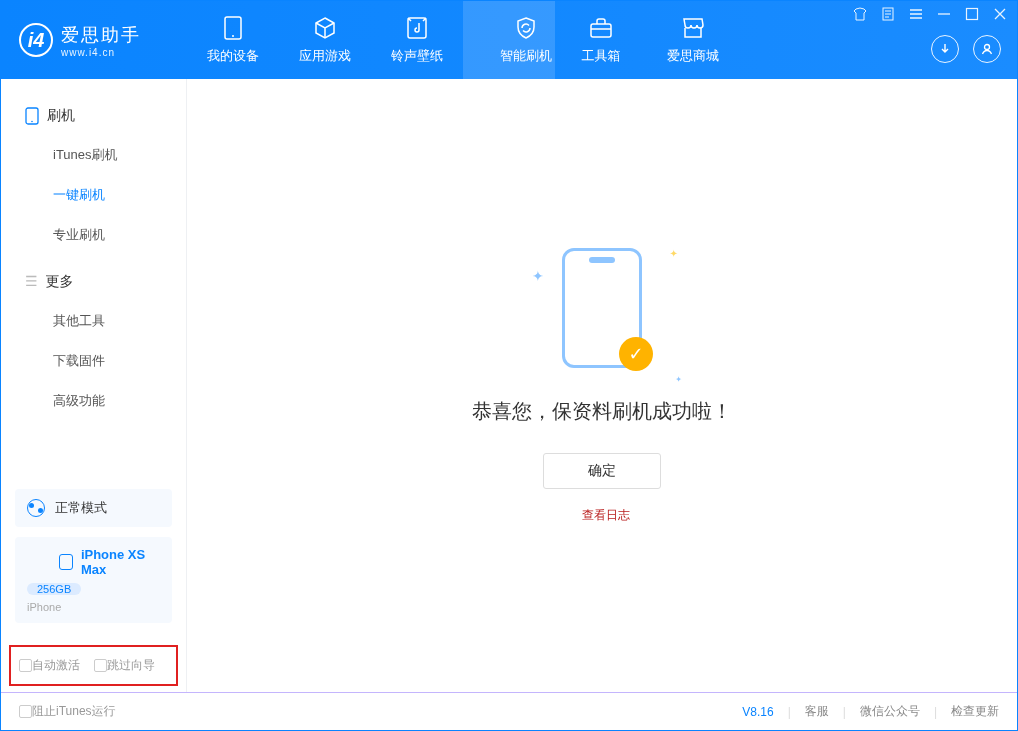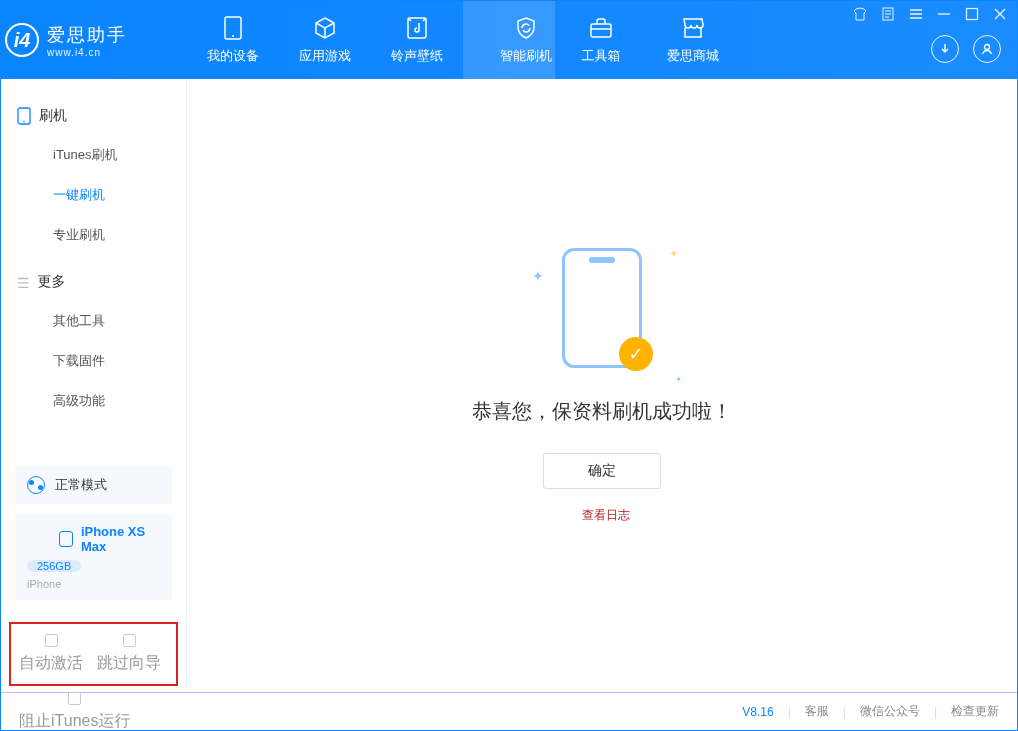--- a/index.html
+++ b/index.html
@@ -1,50 +1,50 @@
 <!DOCTYPE html>
 <html><head>
 <meta charset="utf-8">
 <style>
 * { margin: 0; padding: 0; box-sizing: border-box; font-family: "Microsoft YaHei", -apple-system, sans-serif; }
 body { background: #fff; width: 1018px; height: 731px; overflow: hidden; border: 1px solid #0a84ff; }
 .header { height: 78px; background: linear-gradient(to right, #0a84ff, #1a8cff); display: flex; align-items: center; color: #fff; position: relative; }
-.logo-area { display: flex; align-items: center; padding: 0 4px; width: 186px; }
+.logo-area { display: flex; align-items: center; padding: 0 18px; width: 186px; }
 .logo-circle { width: 34px; height: 34px; border: 2px solid #fff; border-radius: 50%; display: flex; align-items: center; justify-content: center; font-weight: bold; font-size: 20px; font-style: italic; }
 .logo-text { margin-left: 8px; }
 .logo-title { font-size: 18px; font-weight: 400; letter-spacing: 2px; }
 .logo-sub { font-size: 10px; opacity: .9; letter-spacing: 1px; }
 .nav { display: flex; height: 100%; }
 .nav-item { width: 92px; display: flex; flex-direction: column; align-items: center; justify-content: center; cursor: pointer; font-size: 13px; gap: 6px; }
 .nav-item.active { background: rgba(255,255,255,.15); padding-left: 34px; }
 .nav-icon { width: 26px; height: 26px; display: flex; align-items: center; justify-content: center; }
 .win-controls { position: absolute; right: 10px; top: 6px; display: flex; gap: 14px; align-items: center; }
 .win-btn { width: 14px; height: 14px; cursor: pointer; opacity: .9; }
 .header-right { position: absolute; right: 16px; bottom: 16px; display: flex; gap: 14px; }
 .circ-btn { width: 28px; height: 28px; border: 1.5px solid rgba(255,255,255,.9); border-radius: 50%; display: flex; align-items: center; justify-content: center; cursor: pointer; }
 .body { display: flex; height: 613px; }
 .sidebar { width: 186px; border-right: 1px solid #eef0f3; display: flex; flex-direction: column; }
 .side-scroll { flex: 1; padding-top: 18px; }
 .side-group { margin-bottom: 8px; }
-.side-group-title { display: flex; align-items: flex-end; gap: 8px; padding: 10px 16px; font-size: 14px; color: #333; }
+.side-group-title { display: flex; align-items: flex-start; gap: 8px; padding: 10px 24px; font-size: 14px; color: #333; }
 .side-sub { padding: 11px 20px 11px 52px; font-size: 13px; color: #555; cursor: pointer; }
 .side-sub.active { color: #0a84ff; }
 .side-info { padding: 0 14px 12px; }
 .mode-box, .device-box { background: #f5f9fe; border-radius: 4px; padding: 10px 12px; margin-bottom: 10px; display: flex; align-items: center; gap: 10px; font-size: 13px; color: #333; }
 .mode-icon { width: 18px; height: 18px; border: 1.5px solid #0a84ff; border-radius: 50%; position: relative; }
 .mode-icon::before, .mode-icon::after { content:""; position:absolute; border-radius:50%; }
 .mode-icon::before { width:5px; height:5px; background:#0a84ff; left:1px; top:3px; }
 .mode-icon::after { width:5px; height:5px; background:#0a84ff; right:1px; bottom:3px; }
 .device-box { flex-direction: column; align-items: flex-start; gap: 6px; }
 .device-row { display:flex; align-items:center; gap:8px;margin-left:32px; }
 .dev-icon { width:16px; height:16px; border:1.5px solid #0a84ff; border-radius:3px; }
 .storage-pill { background:#dcebff;color:#0a84ff;font-size:11px;padding:0 10px;border-radius:10px;}
 .device-sub { font-size:11px; color:#aaa; }
 .highlight-box { border: 2px solid #e02020; margin: 0 8px 6px; padding: 10px 8px; display: flex; gap: 14px; align-items: center; }
-.chk { display: flex; align-items: center; gap: 6px; font-size: 16px; color: #999; cursor: pointer; flex-direction: column; }
+.chk { display: flex; align-items: center; gap: 0; font-size: 12px; color: #999; cursor: pointer; }
 .chkbox { width: 13px; height: 13px; border: 1px solid #ccc; border-radius: 2px; }
 .main { flex: 1; position: relative; display: flex; flex-direction: column; align-items: center; justify-content: center; }
 .phone-ill { width: 80px; height: 120px; border: 3px solid #8ec5ff; border-radius: 12px; position: relative; margin-bottom: 30px; }
 .phone-ill::before { content:""; position:absolute; top:6px; left:50%; transform:translateX(-50%); width:26px; height:6px; background:#8ec5ff; border-radius:3px; }
 .badge-check { position:absolute; right:-14px; bottom:-6px; width:34px; height:34px; background:#ffb300; border-radius:50%; display:flex; align-items:center; justify-content:center; color:#fff; font-size:18px; }
 .sparkle { position:absolute; color:#8ec5ff; font-size:14px; }
 .sp1 { left:-30px; top:20px; } .sp2 { right:-36px; top:0; color:#ffd966; font-size:10px; } .sp3 { right:-40px; bottom:14px; font-size:8px; }
 .success-text { font-size: 20px; color: #333; margin-bottom: 28px; }
 .ok-btn { border: 1px solid #ddd; background:#fff; padding: 8px 44px; font-size: 14px; color:#333; border-radius:3px; cursor:pointer; margin-bottom:18px; }
 .log-link { font-size: 12px; color: #b91c1c; cursor: pointer; margin-left: 8px; }

